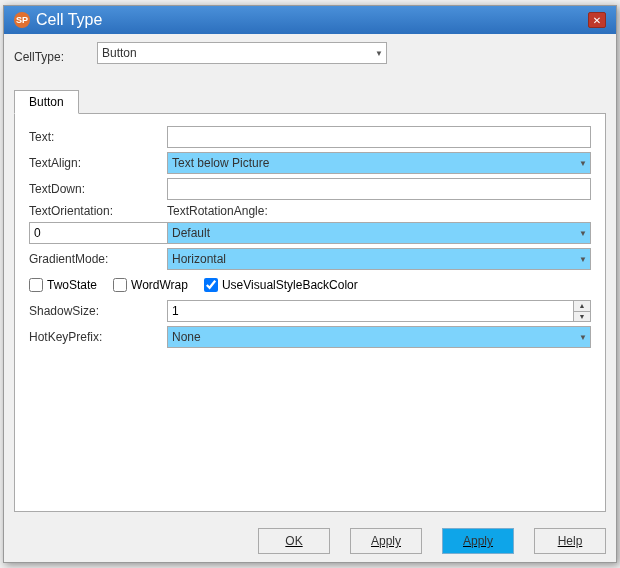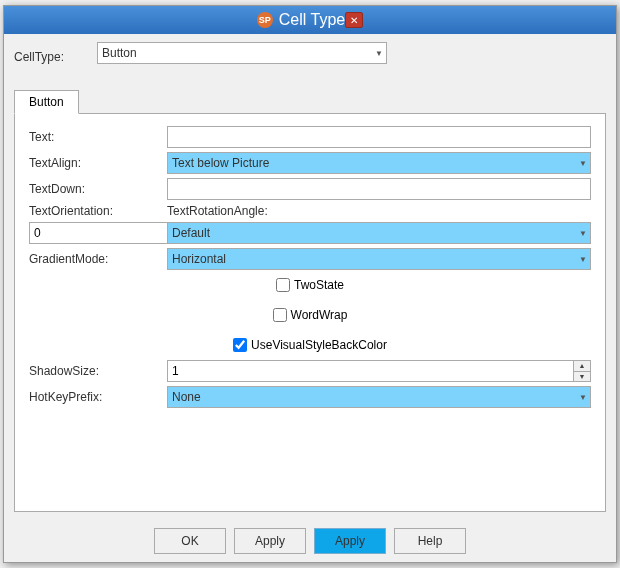--- a/index.html
+++ b/index.html
@@ -22,21 +22,21 @@
       box-shadow: 2px 2px 8px rgba(0,0,0,0.4);
       display: flex;
       flex-direction: column;
     }
     .title-bar {
       background: linear-gradient(to bottom, #4a90d9, #2c6fbd);
       color: white;
       padding: 6px 10px;
       display: flex;
       align-items: center;
-      justify-content: center;
+      justify-content: space-between;
       height: 28px;
       flex-shrink: 0;
     }
     .title-bar-left {
       display: flex;
       align-items: center;
       gap: 6px;
     }
     .title-app-icon {
       width: 16px;
@@ -214,25 +214,24 @@
       font-size: 7px;
       color: #444;
       padding: 0;
       line-height: 1;
     }
     .spin-btn + .spin-btn {
       border-top: 1px solid #aaa;
     }
     .checkbox-row {
       display: flex;
-      align-items: center;
+      align-items: flex-end;
       gap: 16px;
       grid-column: 1 / -1;
       padding: 4px 0;
-      flex-direction: column;
     }
     .checkbox-item {
       display: flex;
       align-items: center;
       gap: 4px;
       cursor: pointer;
     }
     .checkbox-item input[type=checkbox] {
       width: 14px;
       height: 14px;
@@ -262,24 +261,25 @@
       font-size: 8px;
       position: absolute;
       right: 4px;
       top: 50%;
       transform: translateY(-50%);
       pointer-events: none;
       color: #555;
     }
     .dialog-footer {
       display: flex;
-      justify-content: center;
+      justify-content: flex-end;
       padding: 8px 10px;
-      gap: 8px;
+      gap: 20px;
       flex-shrink: 0;
+      text-decoration: underline;
     }
     .footer-btn {
       width: 72px;
       height: 26px;
       border: 1px solid #aaa;
       background: #f0f0f0;
       font-size: 12px;
       cursor: pointer;
       color: #333;
       display: flex;

